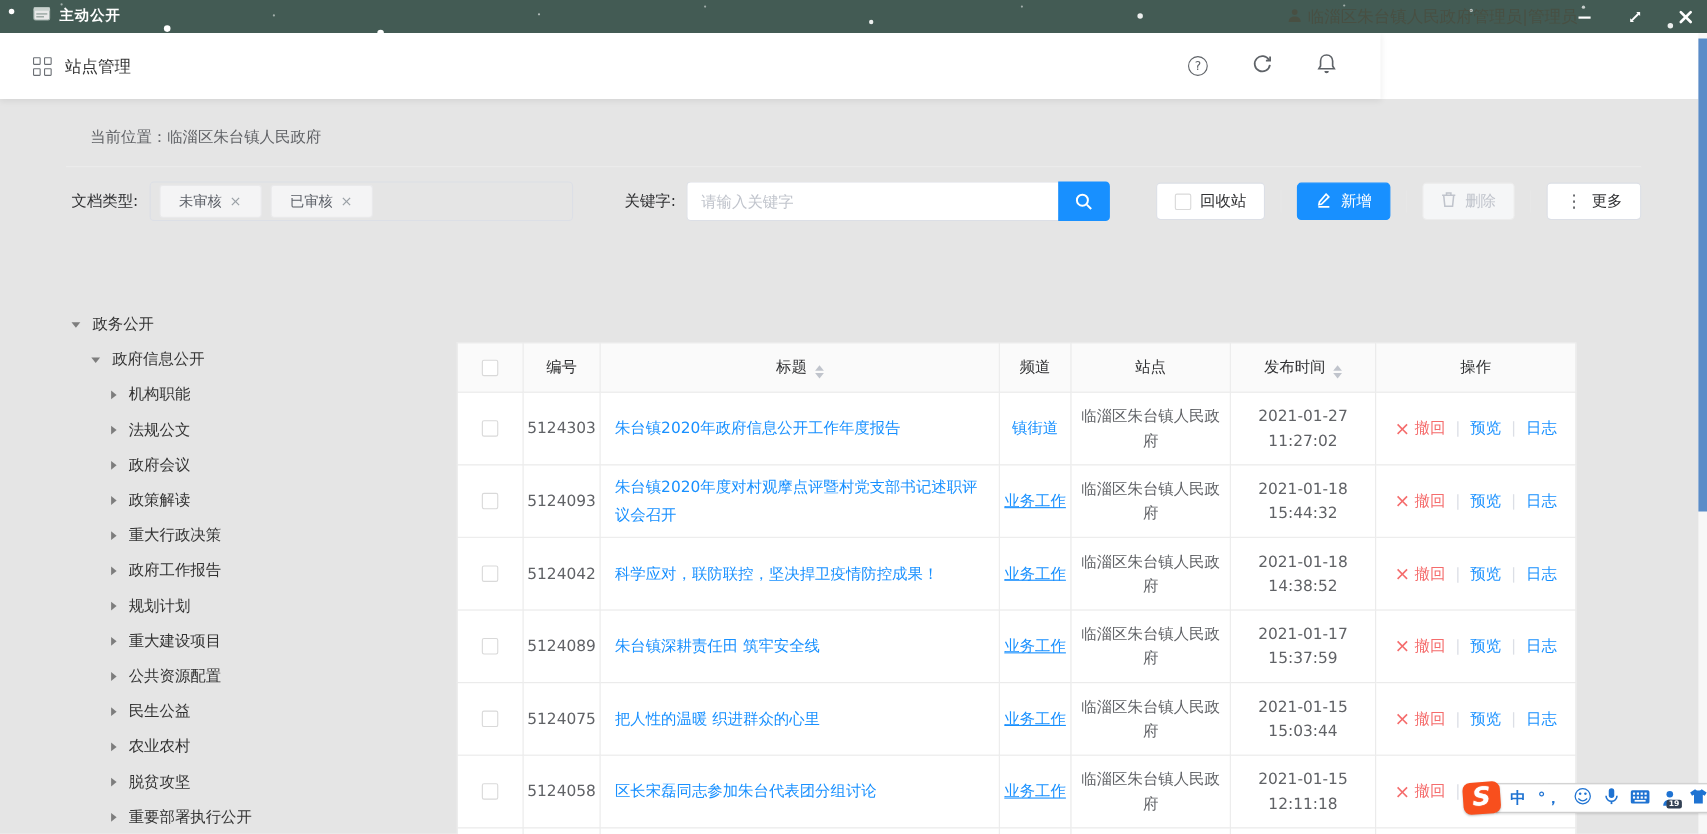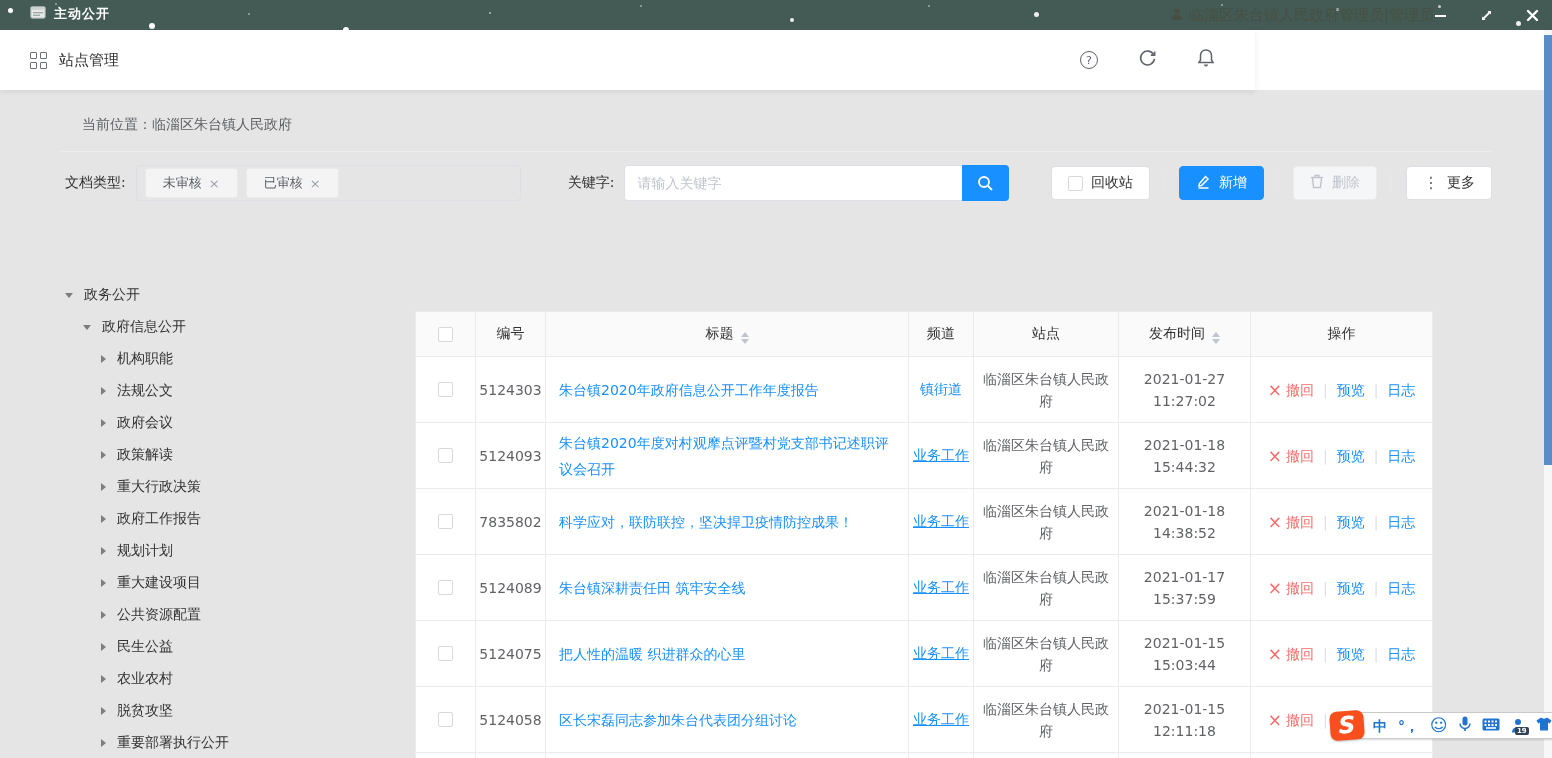--- a/index.html
+++ b/index.html
@@ -387,21 +387,21 @@
                 <div>15:44:32</div>
               </td>
             <td class="actions">
               <span class="withdraw"><span class="xmark">×</span><span>撤回</span></span><span class="asep">|</span><a class="blue">预览</a><span class="asep">|</span><a class="blue">日志</a>
             </td>
           </tr>
           <tr>
             <td>
                 <span class="cb" style="margin:0 auto;display:block;"></span>
               </td>
-            <td>7835802</td>
+            <td>5124042</td>
             <td class="title-cell"><a class="blue">科学应对，联防联控，坚决捍卫疫情防控成果！</a></td>
             <td><a class="blue u">业务工作</a></td>
             <td class="site-cell">临淄区朱台镇人民政府</td>
             <td class="time-cell">
                 <div>2021-01-18</div>
                 <div>14:38:52</div>
               </td>
             <td class="actions">
               <span class="withdraw"><span class="xmark">×</span><span>撤回</span></span><span class="asep">|</span><a class="blue">预览</a><span class="asep">|</span><a class="blue">日志</a>
             </td>

